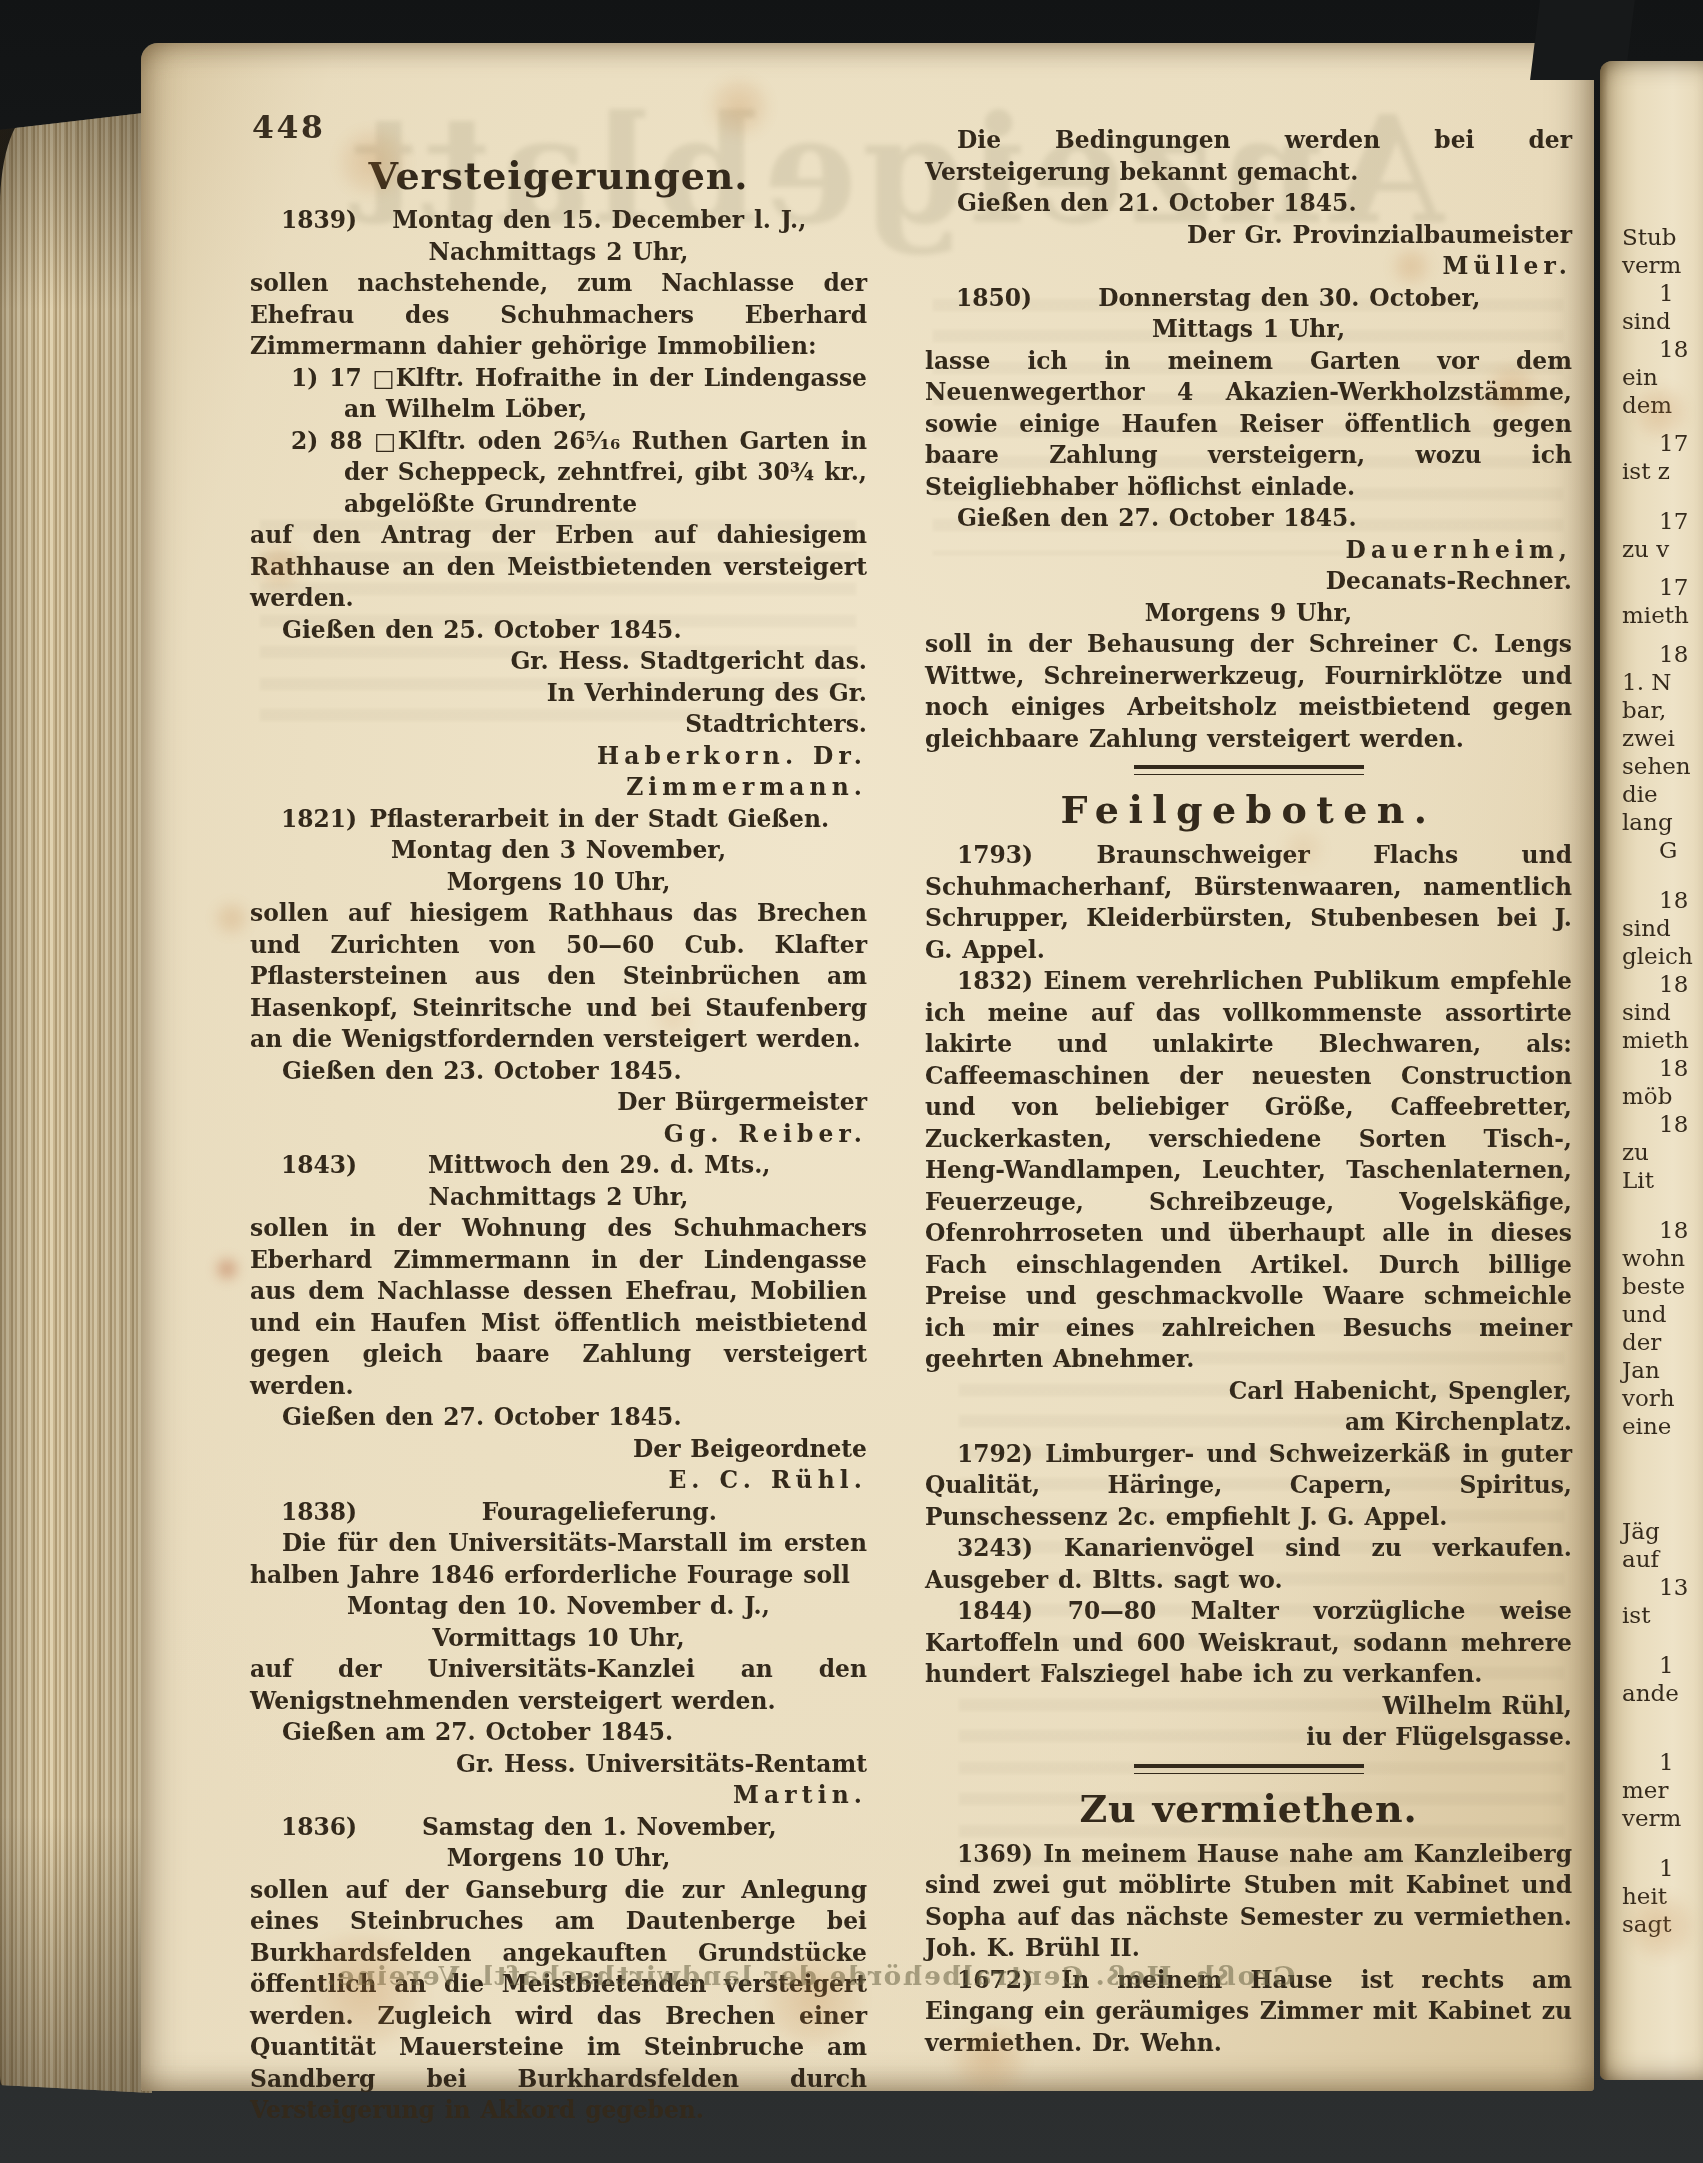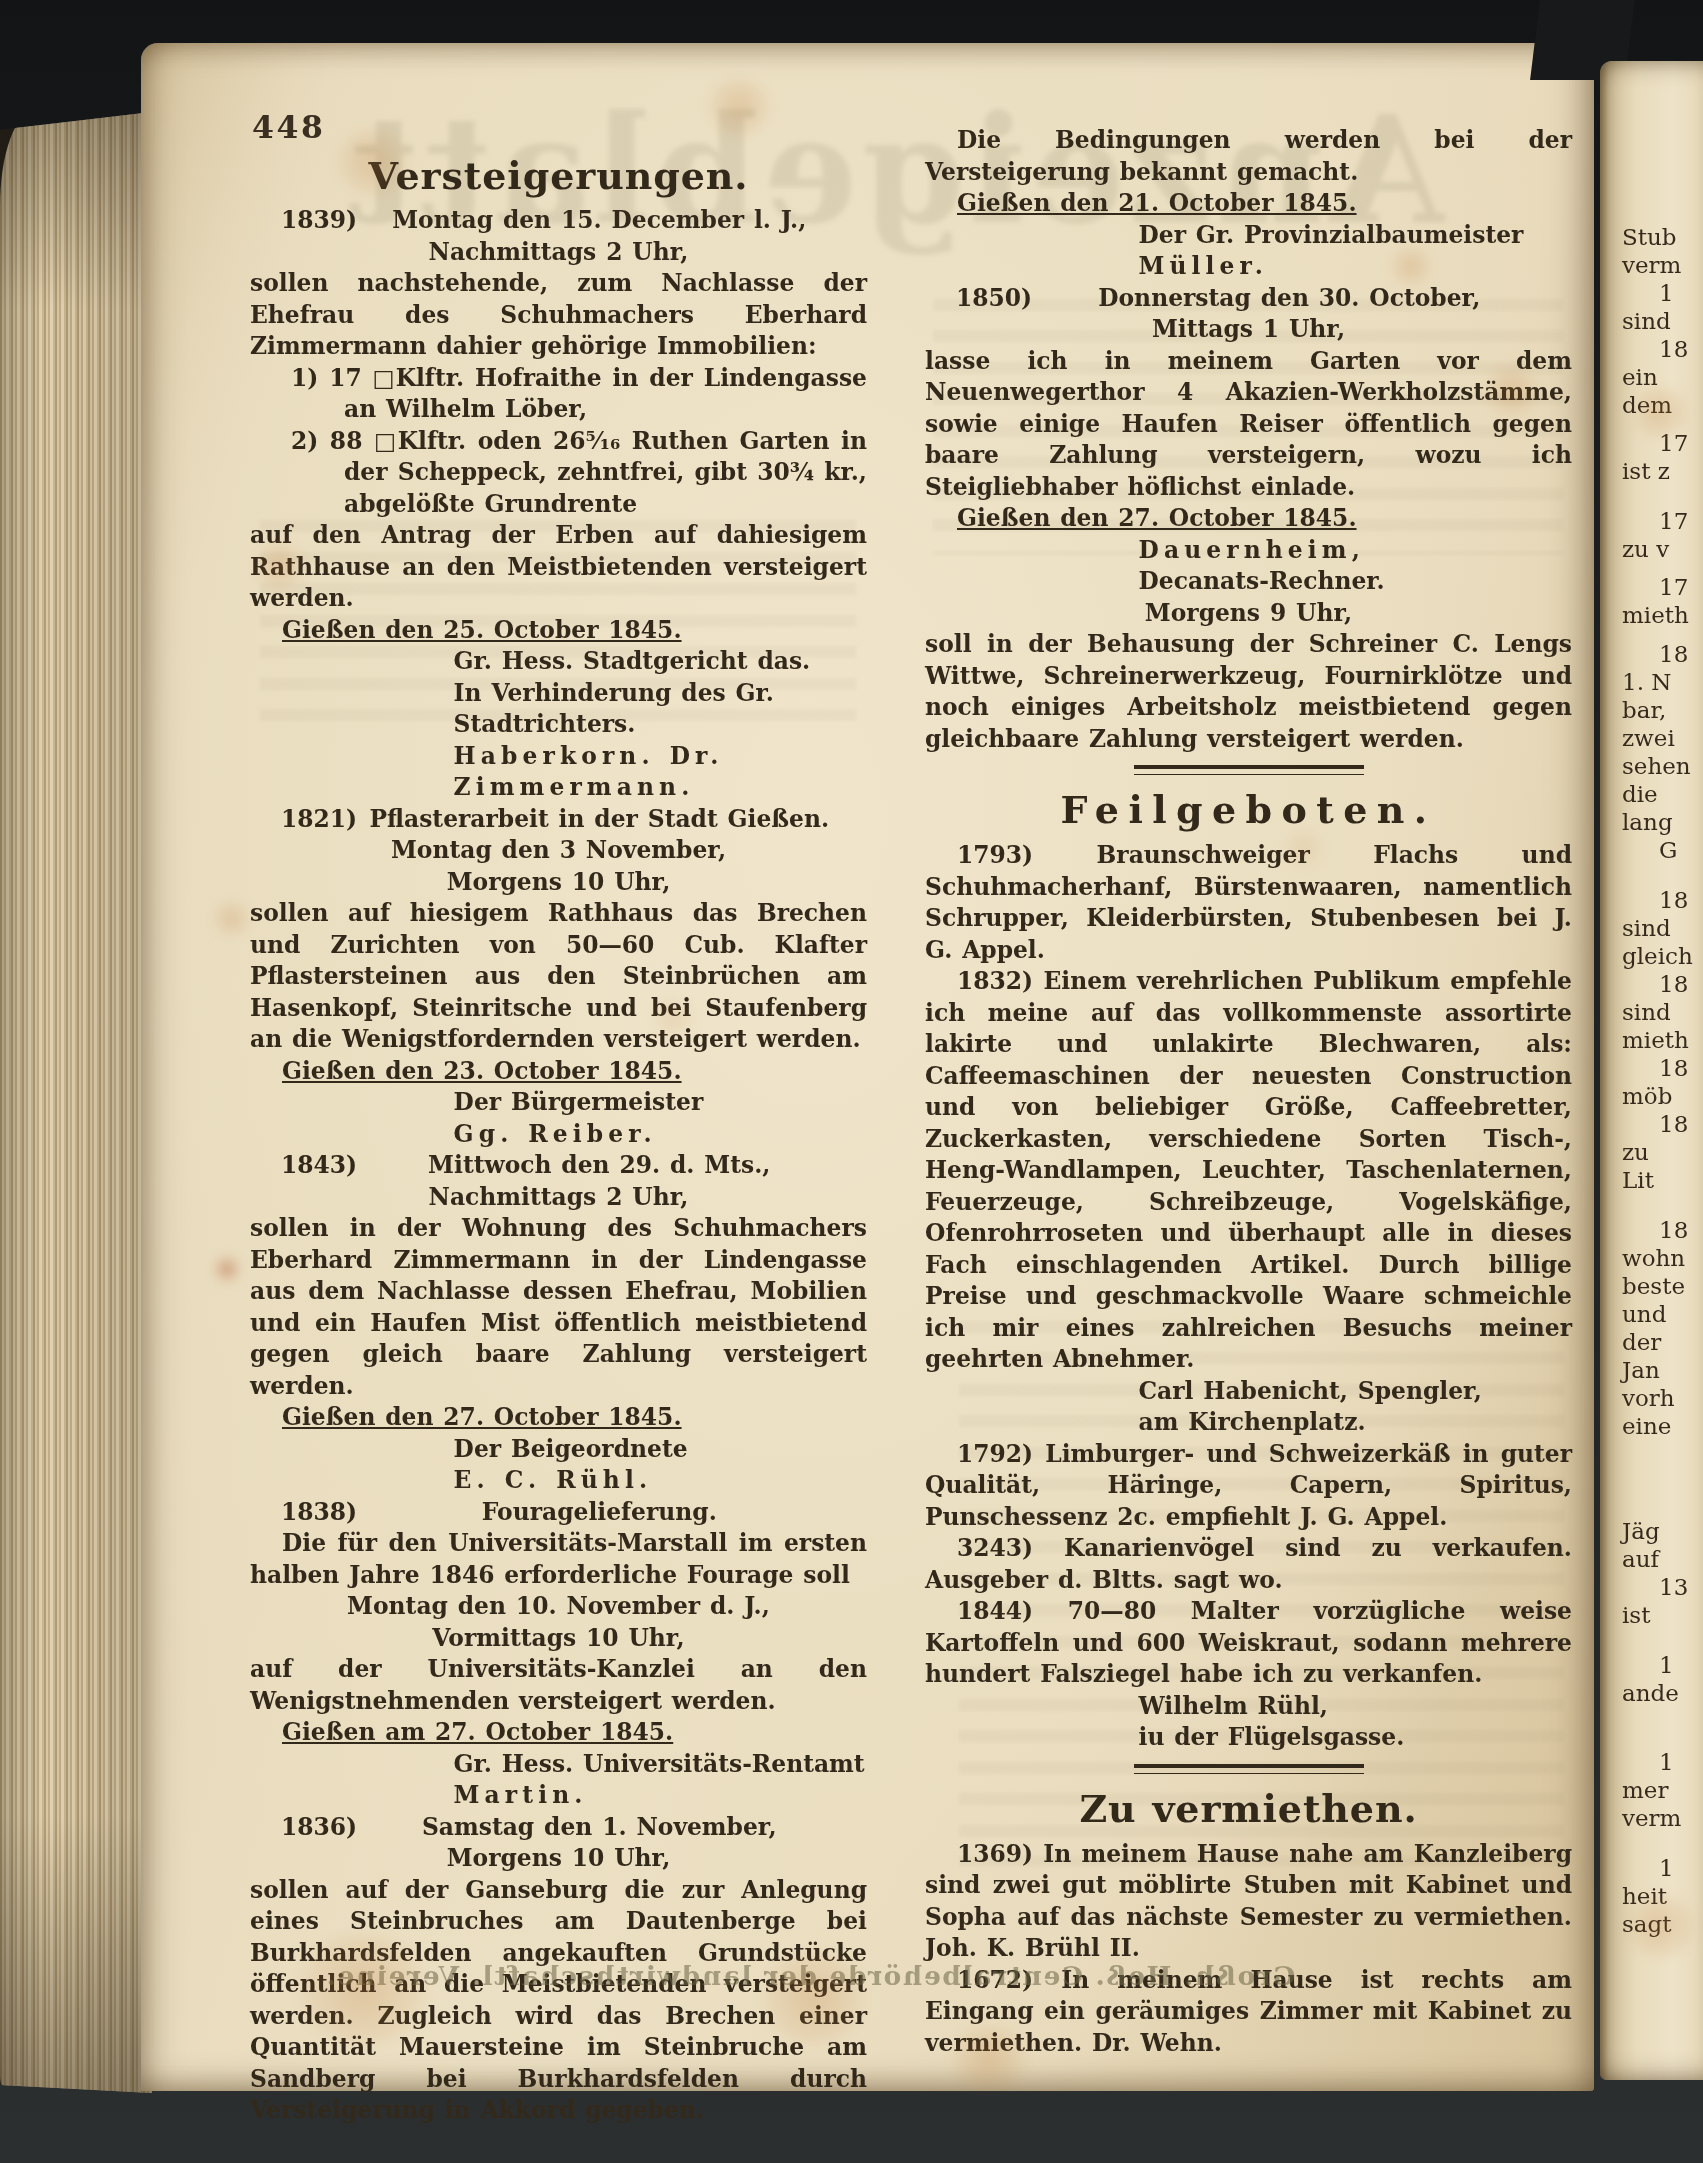--- a/index.html
+++ b/index.html
@@ -53,22 +53,22 @@
   .block{margin:0;}
   .bn:empty,.bt:empty{display:none;}
   .h1{font-size:38px;line-height:46px;text-align:center;letter-spacing:0.9px;margin:1.7px 0 6.8px;}
   .spread{letter-spacing:9.4px;}
   .entry{display:flex;}
   .entry .bn{flex:0 0 auto;padding-left:31px;}
   .entry .bt{flex:1 1 auto;text-align:center;padding-right:25.6px;}
   .center{text-align:center;}
   .para{text-align:justify;}
   .ind-p{text-align:justify;text-indent:32px;}
-  .date{padding-left:32px;text-decoration:underline;}
-  .sig{text-align:left;padding-left:33%;}
+  .date{padding-left:32px;}
+  .sig{text-align:right;padding-left:33%;}
   .sp{letter-spacing:5.1px;}
   .li{padding-left:94px;text-indent:-53px;text-align:justify;}
   .rule{height:5.1px;width:230px;margin:10.2px auto 12px;border-top:4.3px solid #33291b;border-bottom:1.7px solid #33291b;}
 
   .page-number{position:absolute;left:111px;top:65px;color:#3a2f20;font-size:31.5px;font-weight:700;
        letter-spacing:2.6px;}
 
   
   .ghost-masthead{position:absolute;left:247px;top:41px;width:1056px;text-align:center;
        font-size:147px;font-weight:700;color:#76704f;opacity:.14;filter:blur(2.6px);

